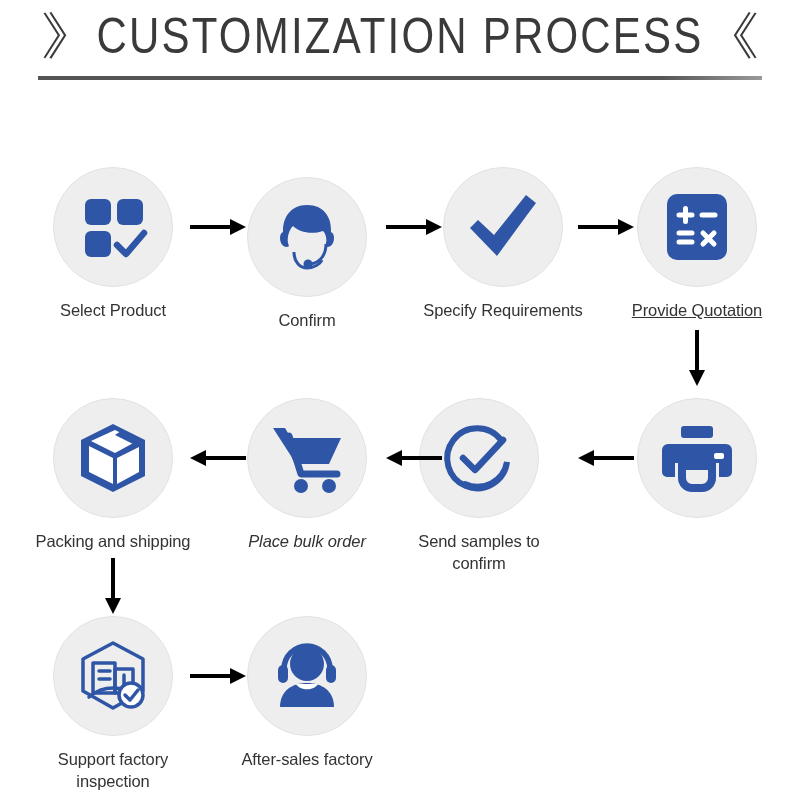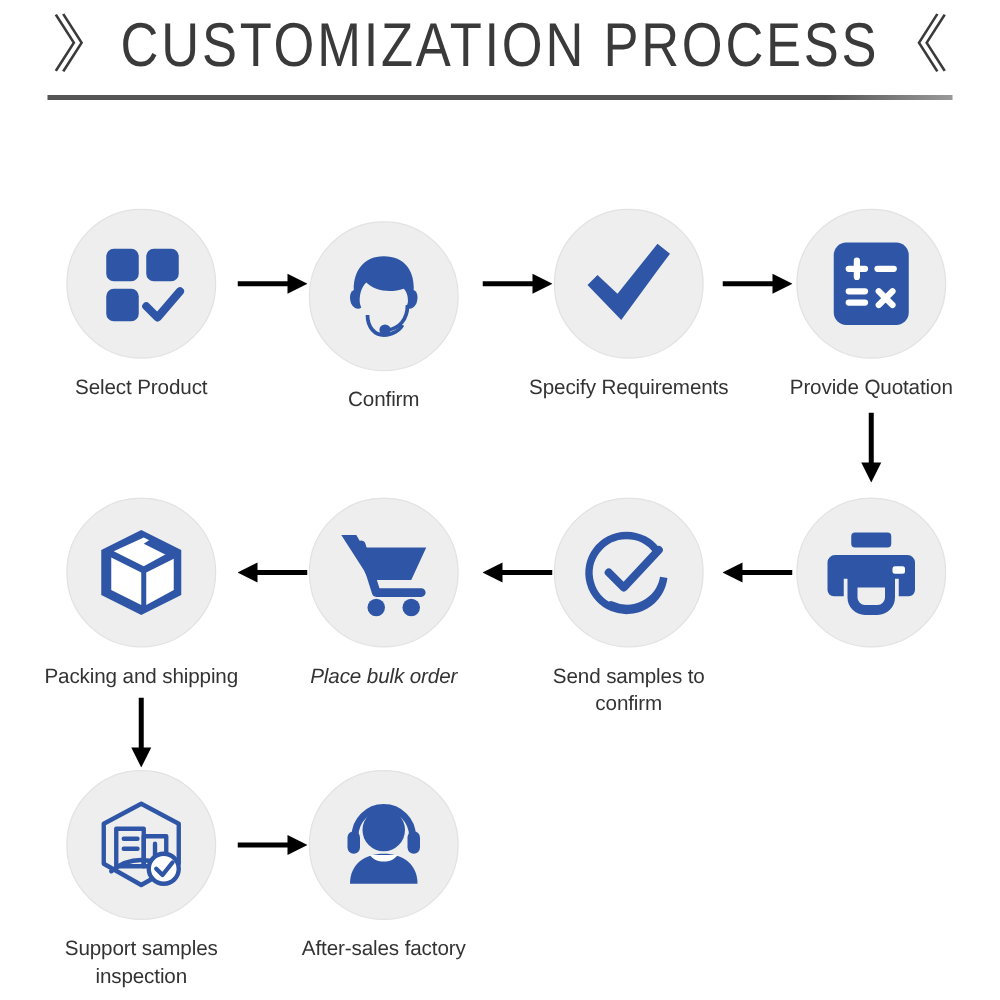--- a/index.html
+++ b/index.html
@@ -133,21 +133,21 @@
 <div class="node" style="left:418px; top:167px;">
   <div class="bubble">
 
     <svg width="78" height="78" viewBox="0 0 78 78">
       <path d="M6 40 L14 32 L30 47 L62 7 L72 15 L63 27 L33 68 Z" fill="#2f56a6"></path>
     </svg>
   </div>
   <div class="node-label">Specify Requirements</div>
 </div>
 
-<div class="node" style="left:612px; top:167px;">
+<div class="node" style="left:612px; top:167px;text-decoration:underline;">
   <div class="bubble">
 
     <svg width="66" height="72" viewBox="0 0 66 72">
       <rect x="3" y="3" width="60" height="66" rx="10" fill="#2f56a6"></rect>
       <path d="M15 24 h13 M21.5 17.5 v13" stroke="#ffffff" stroke-width="5" stroke-linecap="round"></path>
       <path d="M38 24 h13" stroke="#ffffff" stroke-width="5" stroke-linecap="round"></path>
       <path d="M15 42 h13 M15 51 h13" stroke="#ffffff" stroke-width="5" stroke-linecap="round"></path>
       <path d="M39 42 l11 11 M50 42 l-11 11" stroke="#ffffff" stroke-width="5" stroke-linecap="round"></path>
     </svg>
   </div>
@@ -184,21 +184,21 @@
 
     <svg width="74" height="68" viewBox="0 0 74 68">
       <rect x="21" y="2" width="32" height="12" rx="3" fill="#2f56a6"></rect>
       <path d="M8 20 h58 a6 6 0 0 1 6 6 v22 a5 5 0 0 1 -5 5 h-8 v-14 h-44 v14 h-8 a5 5 0 0 1 -5 -5 v-22 a6 6 0 0 1 6 -6 Z" fill="#2f56a6"></path>
       <rect x="54" y="29" width="10" height="6" rx="2" fill="#ffffff"></rect>
       <path d="M22 42 h30 v12 a10 10 0 0 1 -10 10 h-10 a10 10 0 0 1 -10 -10 Z" fill="none" stroke="#2f56a6" stroke-width="8"></path>
     </svg>
   </div>
 </div>
 
-<div class="node" style="left:418px; top:398px;text-align:center;">
+<div class="node" style="left:394px; top:398px;text-align:center;">
   <div class="bubble">
 
     <svg width="76" height="76" viewBox="0 0 76 76">
       <path d="M60 20 A30 30 0 1 0 66 42 A30 30 0 0 1 24 64" fill="none" stroke="#2f56a6" stroke-width="6" stroke-linecap="round"></path>
       <path d="M22 38 L34 50 L62 20" fill="none" stroke="#2f56a6" stroke-width="6.5" stroke-linecap="round" stroke-linejoin="round"></path>
     </svg>
   </div>
   <div class="node-label">Send samples to confirm</div>
 </div>
 
@@ -261,21 +261,21 @@
       <path d="M38 4 L68 20 L68 52 L38 69 L8 52 L8 20 Z" fill="none" stroke="#2f56a6" stroke-width="3.5" stroke-linejoin="round"></path>
       <path d="M18 24 h22 v30 h-22 Z" fill="none" stroke="#2f56a6" stroke-width="3.5" stroke-linejoin="round"></path>
       <path d="M24 32 h11 M24 40 h11" stroke="#2f56a6" stroke-width="3.5" stroke-linecap="round"></path>
       <path d="M40 30 h18 v24 h-18 Z" fill="none" stroke="#2f56a6" stroke-width="3.5" stroke-linejoin="round"></path>
       <path d="M49 36 v10" stroke="#2f56a6" stroke-width="3.5" stroke-linecap="round"></path>
       <path d="M14 58 C28 46 48 46 62 58" fill="none" stroke="#2f56a6" stroke-width="3.5" stroke-linecap="round"></path>
       <circle cx="56" cy="56" r="12" fill="#ffffff" stroke="#2f56a6" stroke-width="3.5"></circle>
       <path d="M50 56 L55 61 L63 51" fill="none" stroke="#2f56a6" stroke-width="3.5" stroke-linecap="round" stroke-linejoin="round"></path>
     </svg>
   </div>
-  <div class="node-label">Support samples
+  <div class="node-label">Support factory
 inspection</div>
 </div>
 
 <div class="node" style="left:222px; top:616px;">
   <div class="bubble">
 
     <svg width="74" height="70" viewBox="0 0 74 70">
       <circle cx="37" cy="23" r="17" fill="#2f56a6"></circle>
       <path d="M14 28 A23 23 0 0 1 60 28" fill="none" stroke="#2f56a6" stroke-width="5.5" stroke-linecap="round"></path>
       <rect x="8" y="24" width="10" height="18" rx="5" fill="#2f56a6"></rect>

